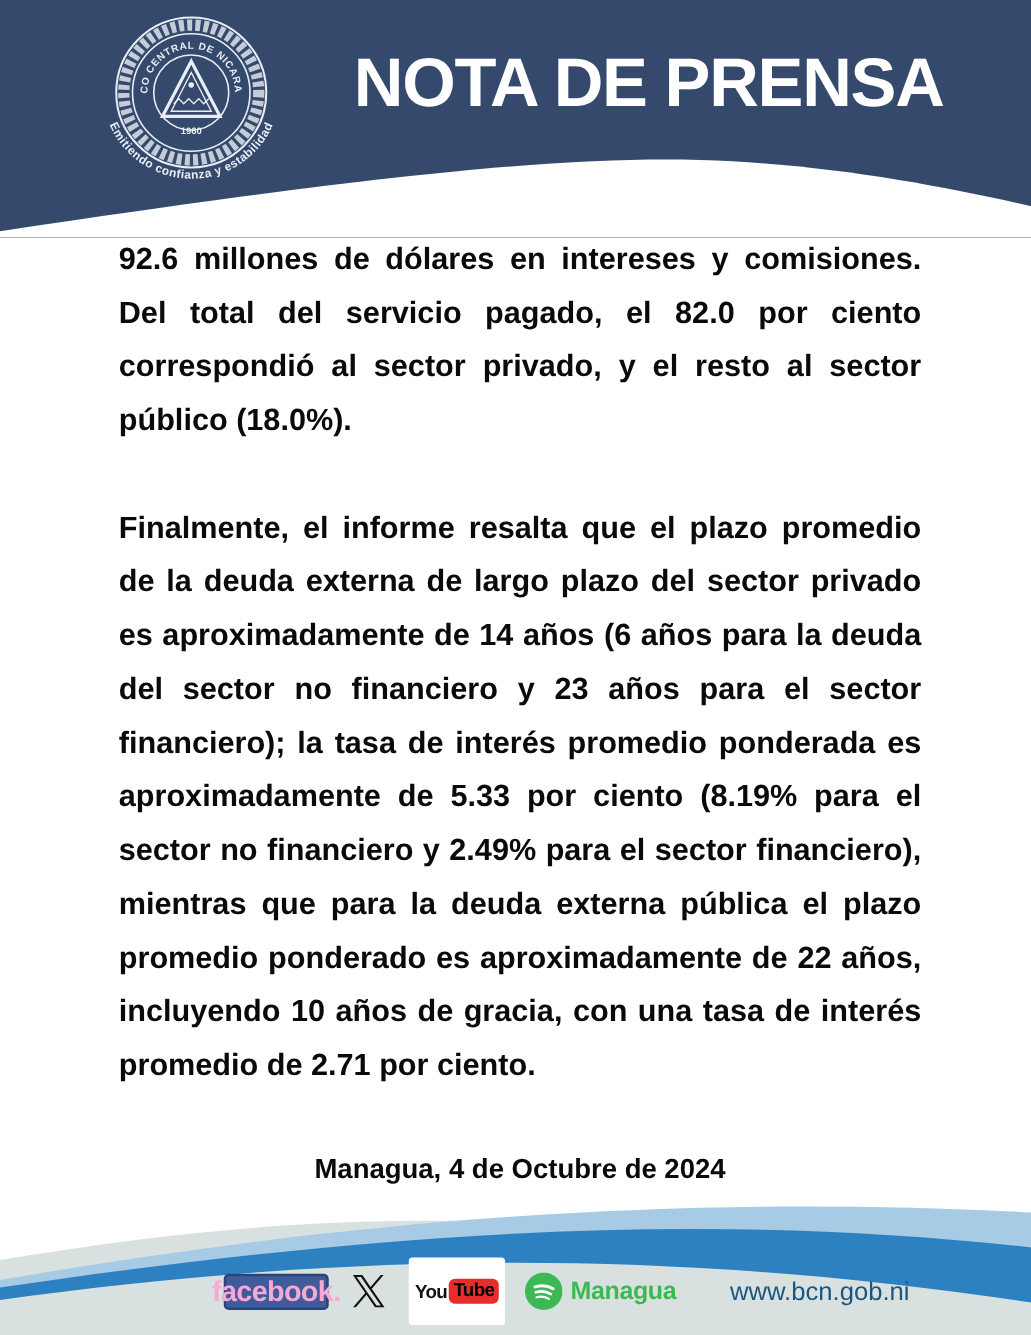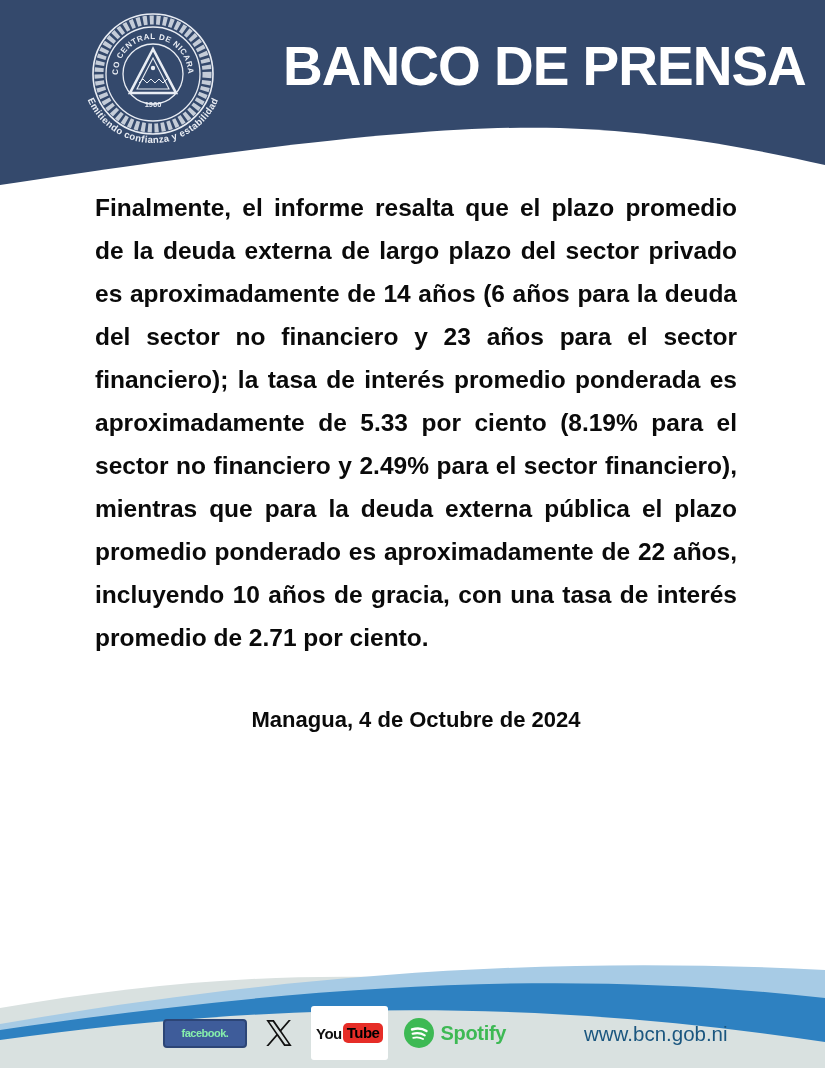--- a/index.html
+++ b/index.html
@@ -41,22 +41,22 @@
   .footer{position:absolute;left:0;top:940px;width:825px;height:128px;}
   .footer-waves{position:absolute;top:0;left:0;display:block;}
   .social-row{
     position:absolute;left:163px;top:76px;height:34px;
     display:flex;align-items:center;gap:16px;
   }
   .fb-badge{
     width:84px;height:29px;background:#3E5C9A;
     border:2px solid #2C4576;border-radius:4px;
     display:flex;align-items:center;justify-content:center;
-    color:#86efac;font-weight:bold;font-size:11px;letter-spacing:-0.5px;
-    box-sizing:border-box;cursor:pointer;
+    color:#f9a8d4;font-weight:bold;font-size:23px;letter-spacing:-0.5px;
+    box-sizing:border-box;cursor:pointer;margin-left:16px;
   }
   .x-badge{width:32px;height:32px;display:flex;align-items:center;justify-content:center;cursor:pointer;}
   .yt-badge{
     height:30px;background:#ffffff;border-radius:3px;
     display:flex;align-items:center;justify-content:center;
     padding:12px 5px;gap:1px;cursor:pointer;
   }
   .yt-you{color:#111;font-weight:bold;font-size:15px;letter-spacing:-0.5px;}
   .yt-tube{
     background:#E62D27;color:#000000;font-weight:bold;font-size:15px;
@@ -94,28 +94,29 @@
       </defs>
       <text fill="#E9EDF4" font-size="8" font-weight="bold" letter-spacing="0.6">
         <textPath href="#arcTop" startOffset="50%" text-anchor="middle">BANCO CENTRAL DE NICARAGUA</textPath>
       </text>
       <text x="75" y="97" fill="#E9EDF4" font-size="7.5" font-weight="bold" text-anchor="middle">1960</text>
       <text fill="#E9EDF4" font-size="9.5" font-weight="bold" letter-spacing="0.4">
         <textPath href="#arcBottom" startOffset="50%" text-anchor="middle">Emitiendo confianza y estabilidad</textPath>
       </text>
     </svg>
 
-    <div class="header-title">BANCO DE PRENSA</div>
+    <div class="header-title">NOTA DE PRENSA</div>
 
     <svg class="header-curve" width="825" height="70" viewBox="0 0 825 70">
       <path d="M0,65 C300,20 450,5 560,8 C660,11 750,28 825,45 L825,70 L0,70 Z" fill="#ffffff"></path>
     </svg>
   </div>
 
   <div class="doc-body">
+    <p>92.6 millones de dólares en intereses y comisiones. Del total del servicio pagado, el 82.0 por ciento correspondió al sector privado, y el resto al sector público (18.0%).</p>
     <p>Finalmente, el informe resalta que el plazo promedio de la deuda externa de largo plazo del sector privado es aproximadamente de 14 años (6 años para la deuda del sector no financiero y 23 años para el sector financiero); la tasa de interés promedio ponderada es aproximadamente de 5.33 por ciento (8.19% para el sector no financiero y 2.49% para el sector financiero), mientras que para la deuda externa pública el plazo promedio ponderado es aproximadamente de 22 años, incluyendo 10 años de gracia, con una tasa de interés promedio de 2.71 por ciento.</p>
     <div class="dateline">Managua, 4 de Octubre de 2024</div>
   </div>
 
   <div class="footer">
     <svg class="footer-waves" width="825" height="128" viewBox="0 0 825 128">
       <path d="M0,68 C250,26 480,18 825,96 L825,128 L0,128 Z" fill="#D9E1E0"></path>
       <path d="M0,84 C300,32 560,16 825,30 L825,64 C560,44 300,44 0,92 Z" fill="#A7CBE5"></path>
       <path d="M0,90 C300,46 560,28 825,58 L825,102 C560,62 300,58 0,100 Z" fill="#2E81C1"></path>
     </svg>
@@ -139,20 +140,20 @@
 
       <div class="sp-badge">
         <svg width="30" height="30" viewBox="0 0 30 30">
           <circle cx="15" cy="15" r="15" fill="#3DB954"></circle>
           <g stroke="#ffffff" fill="none" stroke-linecap="round">
             <path d="M8,11.5 C13,10 18.5,10.5 22.5,13" stroke-width="2.4"></path>
             <path d="M8.6,15.8 C12.8,14.6 17.3,15.1 20.8,17.3" stroke-width="2.1"></path>
             <path d="M9.2,19.8 C12.6,18.9 16.2,19.3 19.1,21.1" stroke-width="1.8"></path>
           </g>
         </svg>
-        <span class="sp-label">Spotify</span>
+        <span class="sp-label">Managua</span>
       </div>
     </div>
 
     <div class="website">www.bcn.gob.ni</div>
   </div>
 
 </div>
 
 </body></html>

